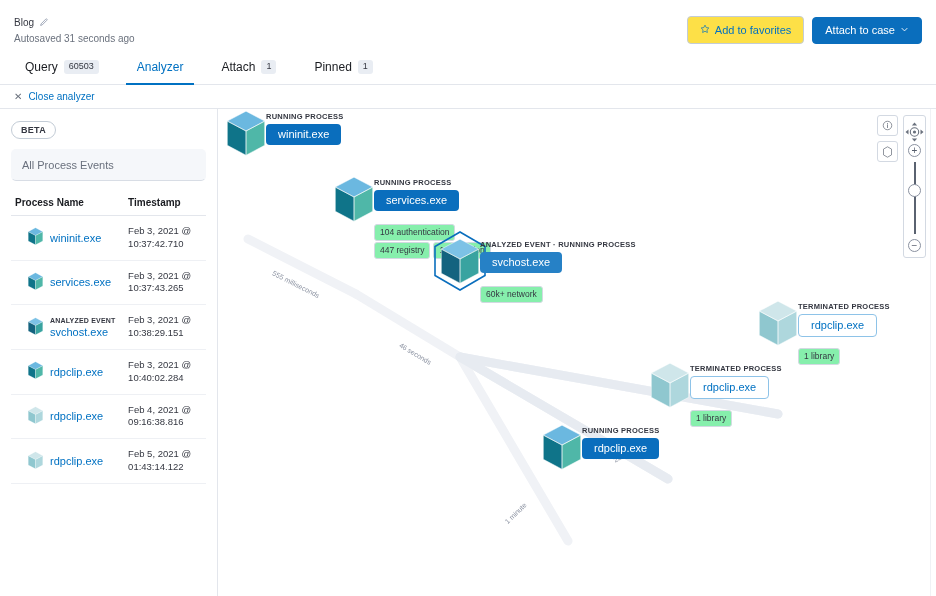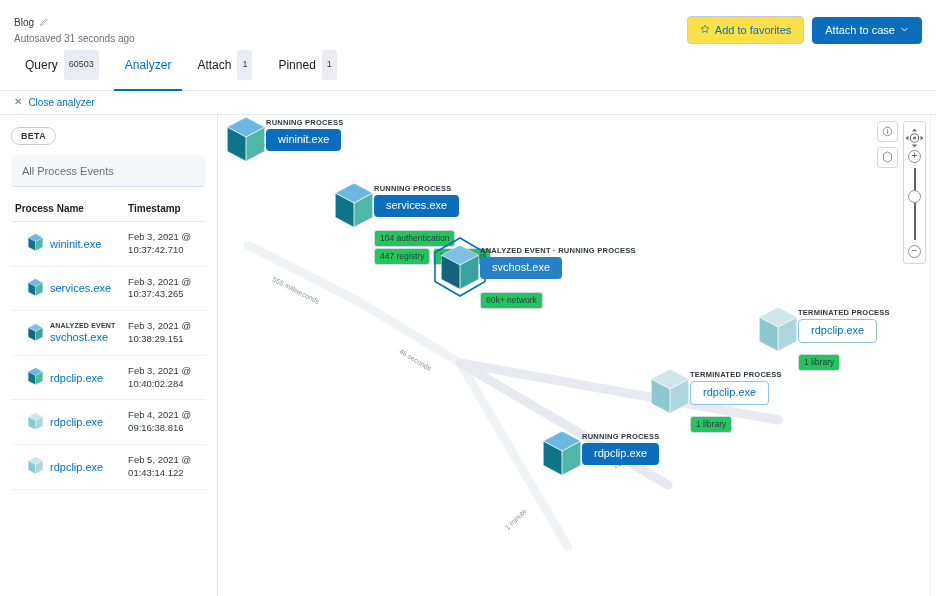--- a/index.html
+++ b/index.html
@@ -36,34 +36,34 @@
   }
   .btn-empty {
     background: #fde047; color: #0071c2; border: 1px solid #c3ccd6;
   }
   .btn-primary {
     background: #0a6ebd; color: #fff; border: 1px solid #0a6ebd; justify-content: center;
   }
 
   
   .tabs {
-    display: flex; gap: 4px; padding: 0 14px; 
+    display: flex; gap: 16px; padding: 0 14px; margin-top: 10px;
     border-bottom: 1px solid #e3e6ec;
   }
   .tab {
     display: flex; align-items: center; gap: 6px;
     padding: 6px 11px 9px 11px;
     font-size: 12px; color: #1a1c21; cursor: pointer;
     border-bottom: 2px solid transparent;
     margin-bottom: -1px;
   }
   .tab.active { color: #0071c2; border-bottom-color: #0071c2; font-weight: 400; }
   .tab-badge {
     background: #e9edf3; color: #343741; border-radius: 3px;
-    font-size: 9px; padding: 10px 5px; line-height: 1.1;
+    font-size: 9px; padding: 2px 5px; line-height: 1.1;
   }
 
   
   .close-bar {
     display: flex; align-items: center; gap: 6px;
     padding: 6px 14px 6px 14px;
     font-size: 10px; color: #0071c2; cursor: pointer;
     border-bottom: 1px solid #e3e6ec;
   }
   .x-glyph { font-size: 10px; color: #6a717d; line-height: 1; }
@@ -122,21 +122,21 @@
     display: inline-block; font-size: 11px; border-radius: 4px;
     padding: 4px 12px; line-height: 1.2; text-align: center;
   }
   .pill-running { background: #0a6ebd; color: #ffffff; }
   .pill-analyzed { background: #2681c6; color: #ffffff; }
   .pill-terminated {
     background: #ffffff; color: #0071c2; border: 1px solid #8ec3e8;
   }
   .badges { position: absolute; left: 42px; white-space: nowrap; }
   .badge {
-    display: inline-block; background: #22c55e; border: 1px solid #d3d9e2;
+    display: inline-block; background: #86efac; border: 1px solid #d3d9e2;
     border-radius: 3px; font-size: 8.5px; color: #343741;
     padding: 2px 5px; margin-right: 3px; line-height: 1.3;
   }
   .selected-ring { position: absolute; left: -7px; top: -7px; }
 
   .edge-label {
     position: absolute; font-size: 7px; color: #8a91a0;
     white-space: nowrap; transform-origin: left center;
   }
 

